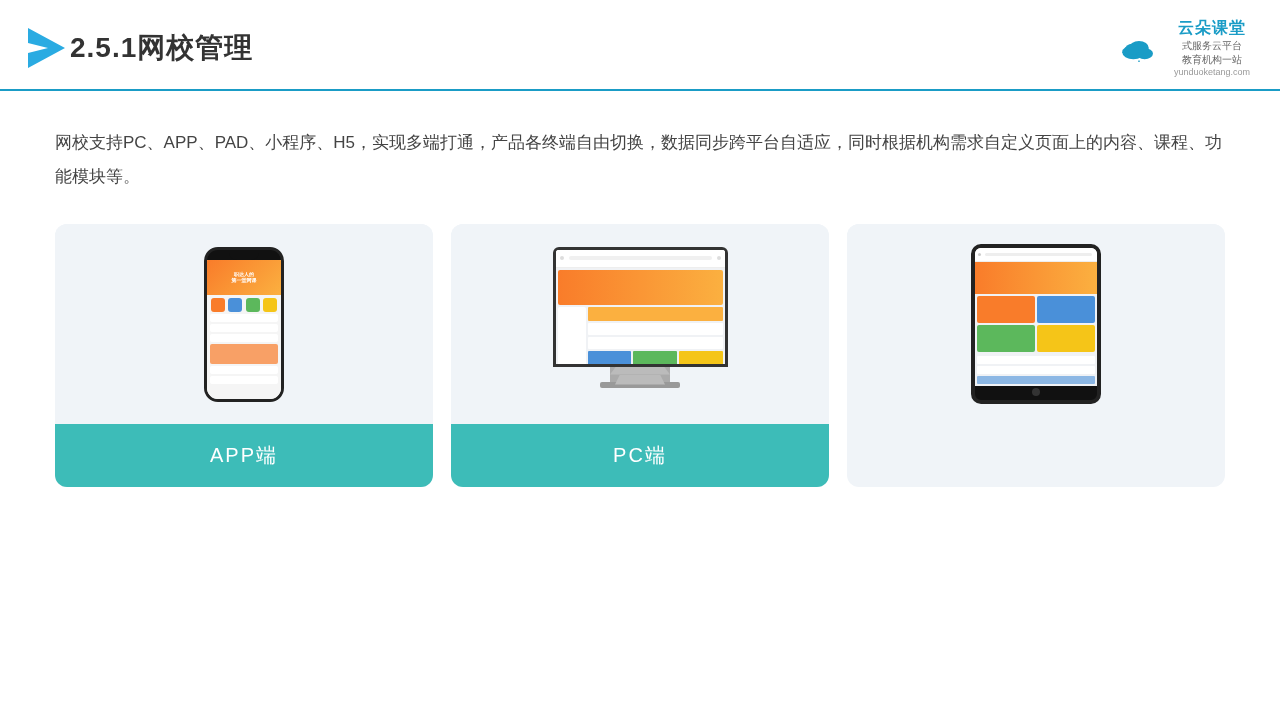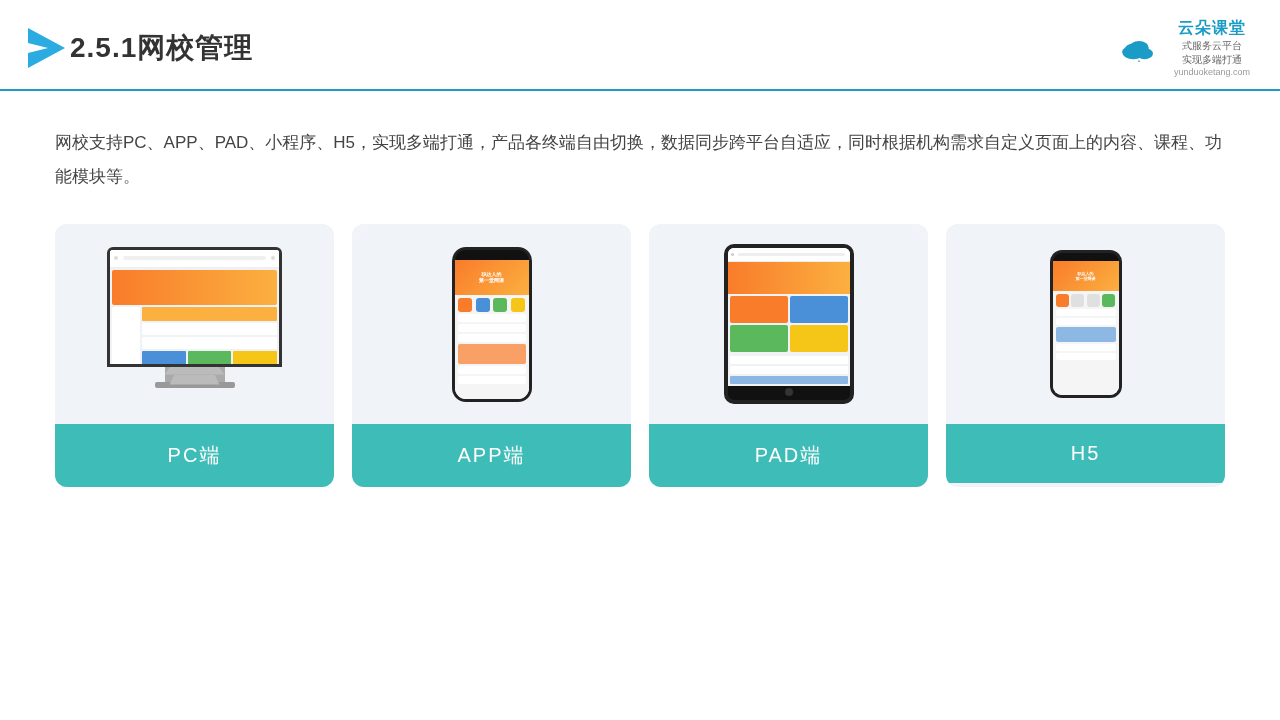--- a/index.html
+++ b/index.html
@@ -395,31 +395,59 @@
         <ellipse cx="30" cy="20" rx="14" ry="10" fill="#1a9cc6"></ellipse>
         <ellipse cx="20" cy="22" rx="10" ry="8" fill="#1a9cc6"></ellipse>
         <path d="M15,36 Q22,42 30,38 Q38,42 45,36" stroke="#fff" stroke-width="2" fill="none"></path>
         <line x1="30" y1="38" x2="30" y2="46" stroke="#1a9cc6" stroke-width="2"></line>
         <path d="M22,46 Q30,50 38,46" stroke="#1a9cc6" stroke-width="2" fill="none"></path>
       </svg>
       <div class="cloud-icon-wrap">
         <span class="brand-name">云朵课堂</span>
         <span class="brand-sub">
           <span>式服务云平台</span><br>
-          <span>实现多端打通</span>
+          <span>教育机构一站</span>
         </span>
         <span class="brand-url">yunduoketang.com</span>
       </div>
     </div>
   </div>
 </div>
 
 <div class="description">网校支持PC、APP、PAD、小程序、H5，实现多端打通，产品各终端自由切换，数据同步跨平台自适应，同时根据机构需求自定义页面上的内容、课程、功能模块等。</div>
 
 <div class="cards-container">
+
+  <div class="card">
+    <div class="card-image-area">
+      <div class="phone-mock">
+        <div class="phone-notch"></div>
+        <div class="phone-screen">
+          <div class="phone-screen-hero">
+            <div class="phone-hero-text">职达人的<br>第一堂网课</div>
+          </div>
+          <div class="phone-screen-content">
+            <div class="phone-icon-row">
+              <div class="phone-icon-item" style="background:#f97c2a;"></div>
+              <div class="phone-icon-item" style="background:#4a90d9;"></div>
+              <div class="phone-icon-item" style="background:#5cb85c;"></div>
+              <div class="phone-icon-item" style="background:#f5c518;"></div>
+            </div>
+            <div class="phone-list-item"></div>
+            <div class="phone-list-item"></div>
+            <div class="phone-list-item"></div>
+            <div style="height:20px;background:#f97c2a;border-radius:2px;opacity:0.7;"></div>
+            <div class="phone-list-item"></div>
+            <div class="phone-list-item"></div>
+          </div>
+        </div>
+      </div>
+    </div>
+    <div class="card-label">APP端</div>
+  </div>
 
   <div class="card">
     <div class="card-image-area">
 
       <div class="pc-monitor">
         <div class="monitor-body">
           <div class="monitor-screen-inner">
             <div class="screen-nav">
               <div class="screen-nav-dot"></div>
               <div style="flex:1;height:4px;background:#f0f0f0;border-radius:2px;margin:0 2px;"></div>
@@ -447,48 +475,20 @@
           <div style="width:50px;height:10px;background:#bbb;margin:0 auto;clip-path:polygon(10% 0%, 90% 0%, 100% 100%, 0% 100%);"></div>
         </div>
         <div class="monitor-base"></div>
       </div>
     </div>
     <div class="card-label">PC端</div>
   </div>
 
   <div class="card">
     <div class="card-image-area">
-      <div class="phone-mock">
-        <div class="phone-notch"></div>
-        <div class="phone-screen">
-          <div class="phone-screen-hero">
-            <div class="phone-hero-text">职达人的<br>第一堂网课</div>
-          </div>
-          <div class="phone-screen-content">
-            <div class="phone-icon-row">
-              <div class="phone-icon-item" style="background:#f97c2a;"></div>
-              <div class="phone-icon-item" style="background:#4a90d9;"></div>
-              <div class="phone-icon-item" style="background:#5cb85c;"></div>
-              <div class="phone-icon-item" style="background:#f5c518;"></div>
-            </div>
-            <div class="phone-list-item"></div>
-            <div class="phone-list-item"></div>
-            <div class="phone-list-item"></div>
-            <div style="height:20px;background:#f97c2a;border-radius:2px;opacity:0.7;"></div>
-            <div class="phone-list-item"></div>
-            <div class="phone-list-item"></div>
-          </div>
-        </div>
-      </div>
-    </div>
-    <div class="card-label">APP端</div>
-  </div>
-
-  <div class="card">
-    <div class="card-image-area">
       <div class="tablet-mock">
         <div class="tablet-screen">
           <div class="tablet-screen-nav">
             <div class="tablet-nav-dot"></div>
             <div style="flex:1;height:3px;background:#eee;border-radius:2px;margin:0 2px;"></div>
           </div>
           <div class="tablet-hero"></div>
           <div class="tablet-content">
             <div class="tablet-grid">
               <div class="tablet-grid-item orange"></div>
@@ -499,44 +499,17 @@
           </div>
           <div style="padding:2px;background:#f0f2f5;display:flex;flex-direction:column;gap:2px;">
             <div style="height:8px;background:#fff;border-radius:1px;"></div>
             <div style="height:8px;background:#fff;border-radius:1px;"></div>
             <div style="height:8px;background:#4a90d9;border-radius:1px;opacity:0.6;"></div>
           </div>
         </div>
         <div class="tablet-home-btn"></div>
       </div>
     </div>
-    <div class="card-label">PAD端</div>
   </div>
 
 
-  <div class="card">
-    <div class="card-image-area">
-      <div class="mini-phone">
-        <div style="width:28px;height:6px;background:#111;border-radius:0 0 6px 6px;margin-top:2px;flex-shrink:0;"></div>
-        <div style="flex:1;width:100%;background:#fff;overflow:hidden;display:flex;flex-direction:column;">
-          <div style="height:30px;background:linear-gradient(135deg,#f97c2a,#fbb040);display:flex;align-items:center;justify-content:center;">
-            <span style="font-size:4px;color:#fff;font-weight:bold;text-align:center;line-height:1.3;">职达人的<br>第一堂网课</span>
-          </div>
-          <div style="flex:1;padding:3px;background:#f5f5f5;display:flex;flex-direction:column;gap:2px;">
-            <div style="display:flex;gap:2px;justify-content:space-around;">
-              <div style="width:13px;height:13px;background:#f97c2a;border-radius:3px;"></div>
-              <div style="width:13px;height:13px;background:#e0e0e0;border-radius:3px;"></div>
-              <div style="width:13px;height:13px;background:#e0e0e0;border-radius:3px;"></div>
-              <div style="width:13px;height:13px;background:#5cb85c;border-radius:3px;"></div>
-            </div>
-            <div style="height:7px;background:#fff;border-radius:2px;"></div>
-            <div style="height:7px;background:#fff;border-radius:2px;"></div>
-            <div style="height:15px;background:#4a90d9;border-radius:2px;opacity:0.6;"></div>
-            <div style="height:7px;background:#fff;border-radius:2px;"></div>
-            <div style="height:7px;background:#fff;border-radius:2px;"></div>
-          </div>
-        </div>
-      </div>
-    </div>
-    <div class="card-label">H5</div>
-  </div>
 
 </div>
 
 </body></html>

